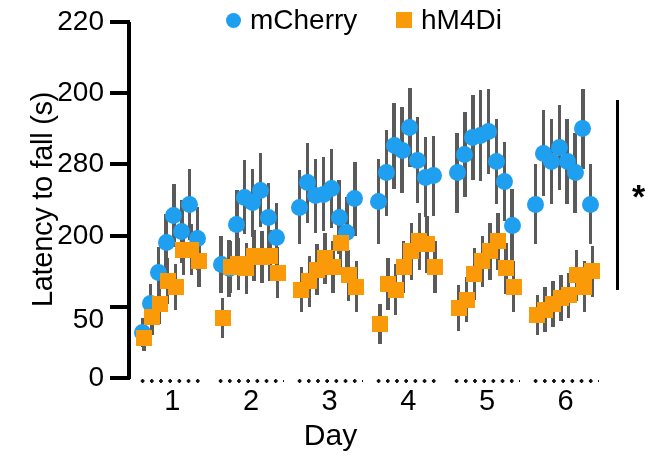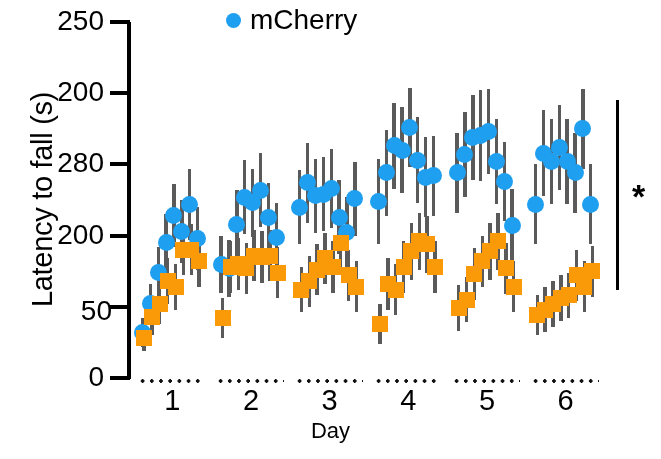--- a/index.html
+++ b/index.html
@@ -22,21 +22,21 @@
 
   
   .xdotseg{
     position:absolute;height:4px;
     background-image:radial-gradient(circle, #111 1.6px, rgba(0,0,0,0) 1.7px);
     background-size:9.2px 4px;background-repeat:repeat-x;
   }
   .xticklabel{position:absolute;top:386px;font-size:29px;text-align:center;
               width:40px;line-height:1;}
   .xlabel{position:absolute;top:420px;width:661px;text-align:center;
-          font-size:22px;line-height:1;}
+          font-size:30px;line-height:1;}
 
   
   #plot{position:absolute;left:0;top:0;width:661px;height:459px;}
   .ebar{position:absolute;width:3.4px;background:#5a5a5a;border-radius:0;}
   .pt{position:absolute;}
   .pt.circle{border-radius:50%;}
 
   
   .legend{position:absolute;left:0;top:4px;width:547px;height:34px;}
   .legend-item{position:absolute;display:flex;align-items:center;gap:9px;}
@@ -50,49 +50,53 @@
 </style>
 </head>
 <body>
 
 <div id="root">
 
   <div class="legend">
     <div class="legend-item" id="legend-0" style="left: 226px; top: 2px;">
       <span class="legend-marker-circle" id="legend-marker-0" style="background: rgb(31, 159, 240);"></span>
       <span class="legend-text">mCherry</span>
+    </div>
+    <div class="legend-item" id="legend-1" style="left: 396px; top: 2px;">
+      <span class="legend-marker-square" id="legend-marker-1" style="background: rgb(251, 154, 9);"></span>
+      <span class="legend-text">hM4Di</span>
     </div>
   </div>
 
   <div class="ylabel">Latency to fall (s)</div>
   <div class="yaxis-spine"></div>
   <div id="yticks">
       <div class="ytick" style="top: 376px;"></div>
       <div class="yticklabel-wrap" style="top: 363px;">
         <div class="yticklabel" style="position: relative; text-align: right;">0</div>
       </div>
       <div class="ytick" style="top: 304.8px;"></div>
-      <div class="yticklabel-wrap" style="top: 297px; padding-left: 8px;">
+      <div class="yticklabel-wrap" style="top: 305px;">
         <div class="yticklabel" style="position: relative; text-align: right;">50</div>
       </div>
       <div class="ytick" style="top: 233.6px;"></div>
       <div class="yticklabel-wrap" style="top: 220.6px;">
         <div class="yticklabel" style="position: relative; text-align: right;">200</div>
       </div>
       <div class="ytick" style="top: 162.4px;"></div>
       <div class="yticklabel-wrap" style="top: 149.4px;">
         <div class="yticklabel" style="position: relative; text-align: right;">280</div>
       </div>
       <div class="ytick" style="top: 91.2px;"></div>
       <div class="yticklabel-wrap" style="top: 78.2px;">
         <div class="yticklabel" style="position: relative; text-align: right;">200</div>
       </div>
       <div class="ytick" style="top: 20px;"></div>
       <div class="yticklabel-wrap" style="top: 7px;">
-        <div class="yticklabel" style="position: relative; text-align: right;">250</div>
+        <div class="yticklabel" style="position: relative; text-align: right;">220</div>
       </div>
     </div>
 
   <div id="plot">
       <div class="ebar" style="left: 140.805px; top: 318.192px; height: 28.48px; background: rgb(90, 90, 90);"></div>
       <div class="ebar" style="left: 148.669px; top: 284.016px; height: 39.872px; background: rgb(90, 90, 90);"></div>
       <div class="ebar" style="left: 156.534px; top: 246.992px; height: 51.264px; background: rgb(90, 90, 90);"></div>
       <div class="ebar" style="left: 164.398px; top: 214.24px; height: 56.96px; background: rgb(90, 90, 90);"></div>
       <div class="ebar" style="left: 172.263px; top: 184.336px; height: 62.656px; background: rgb(90, 90, 90);"></div>
       <div class="ebar" style="left: 180.127px; top: 200px; height: 62.656px; background: rgb(90, 90, 90);"></div>

